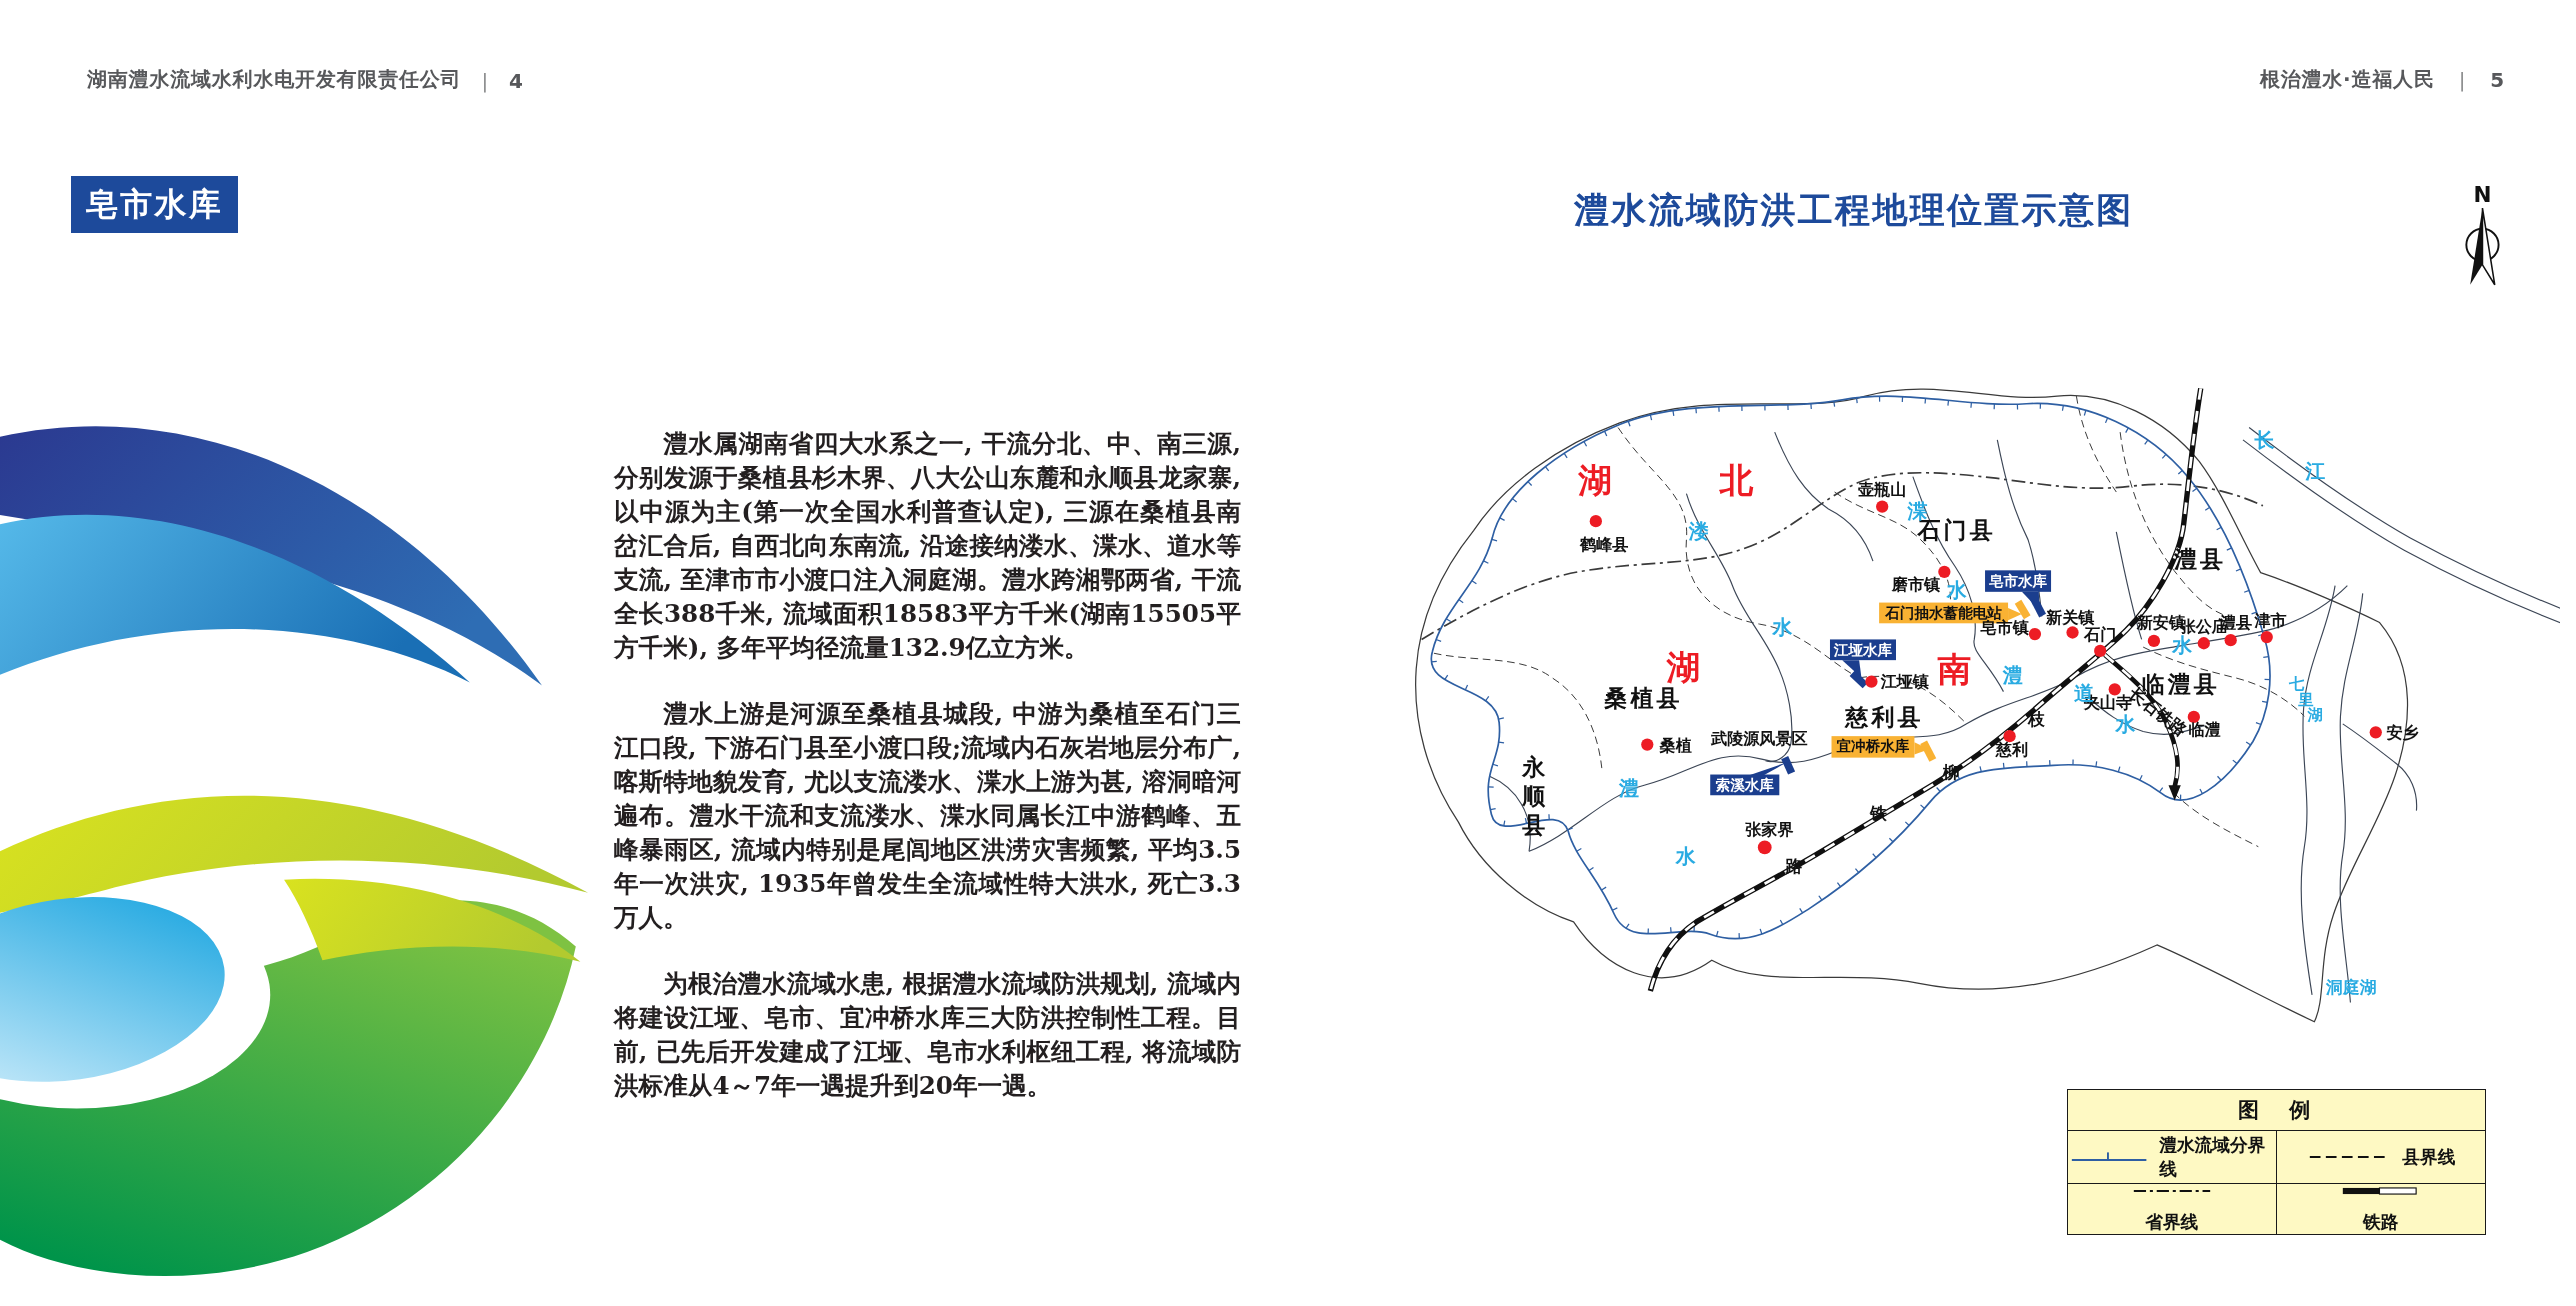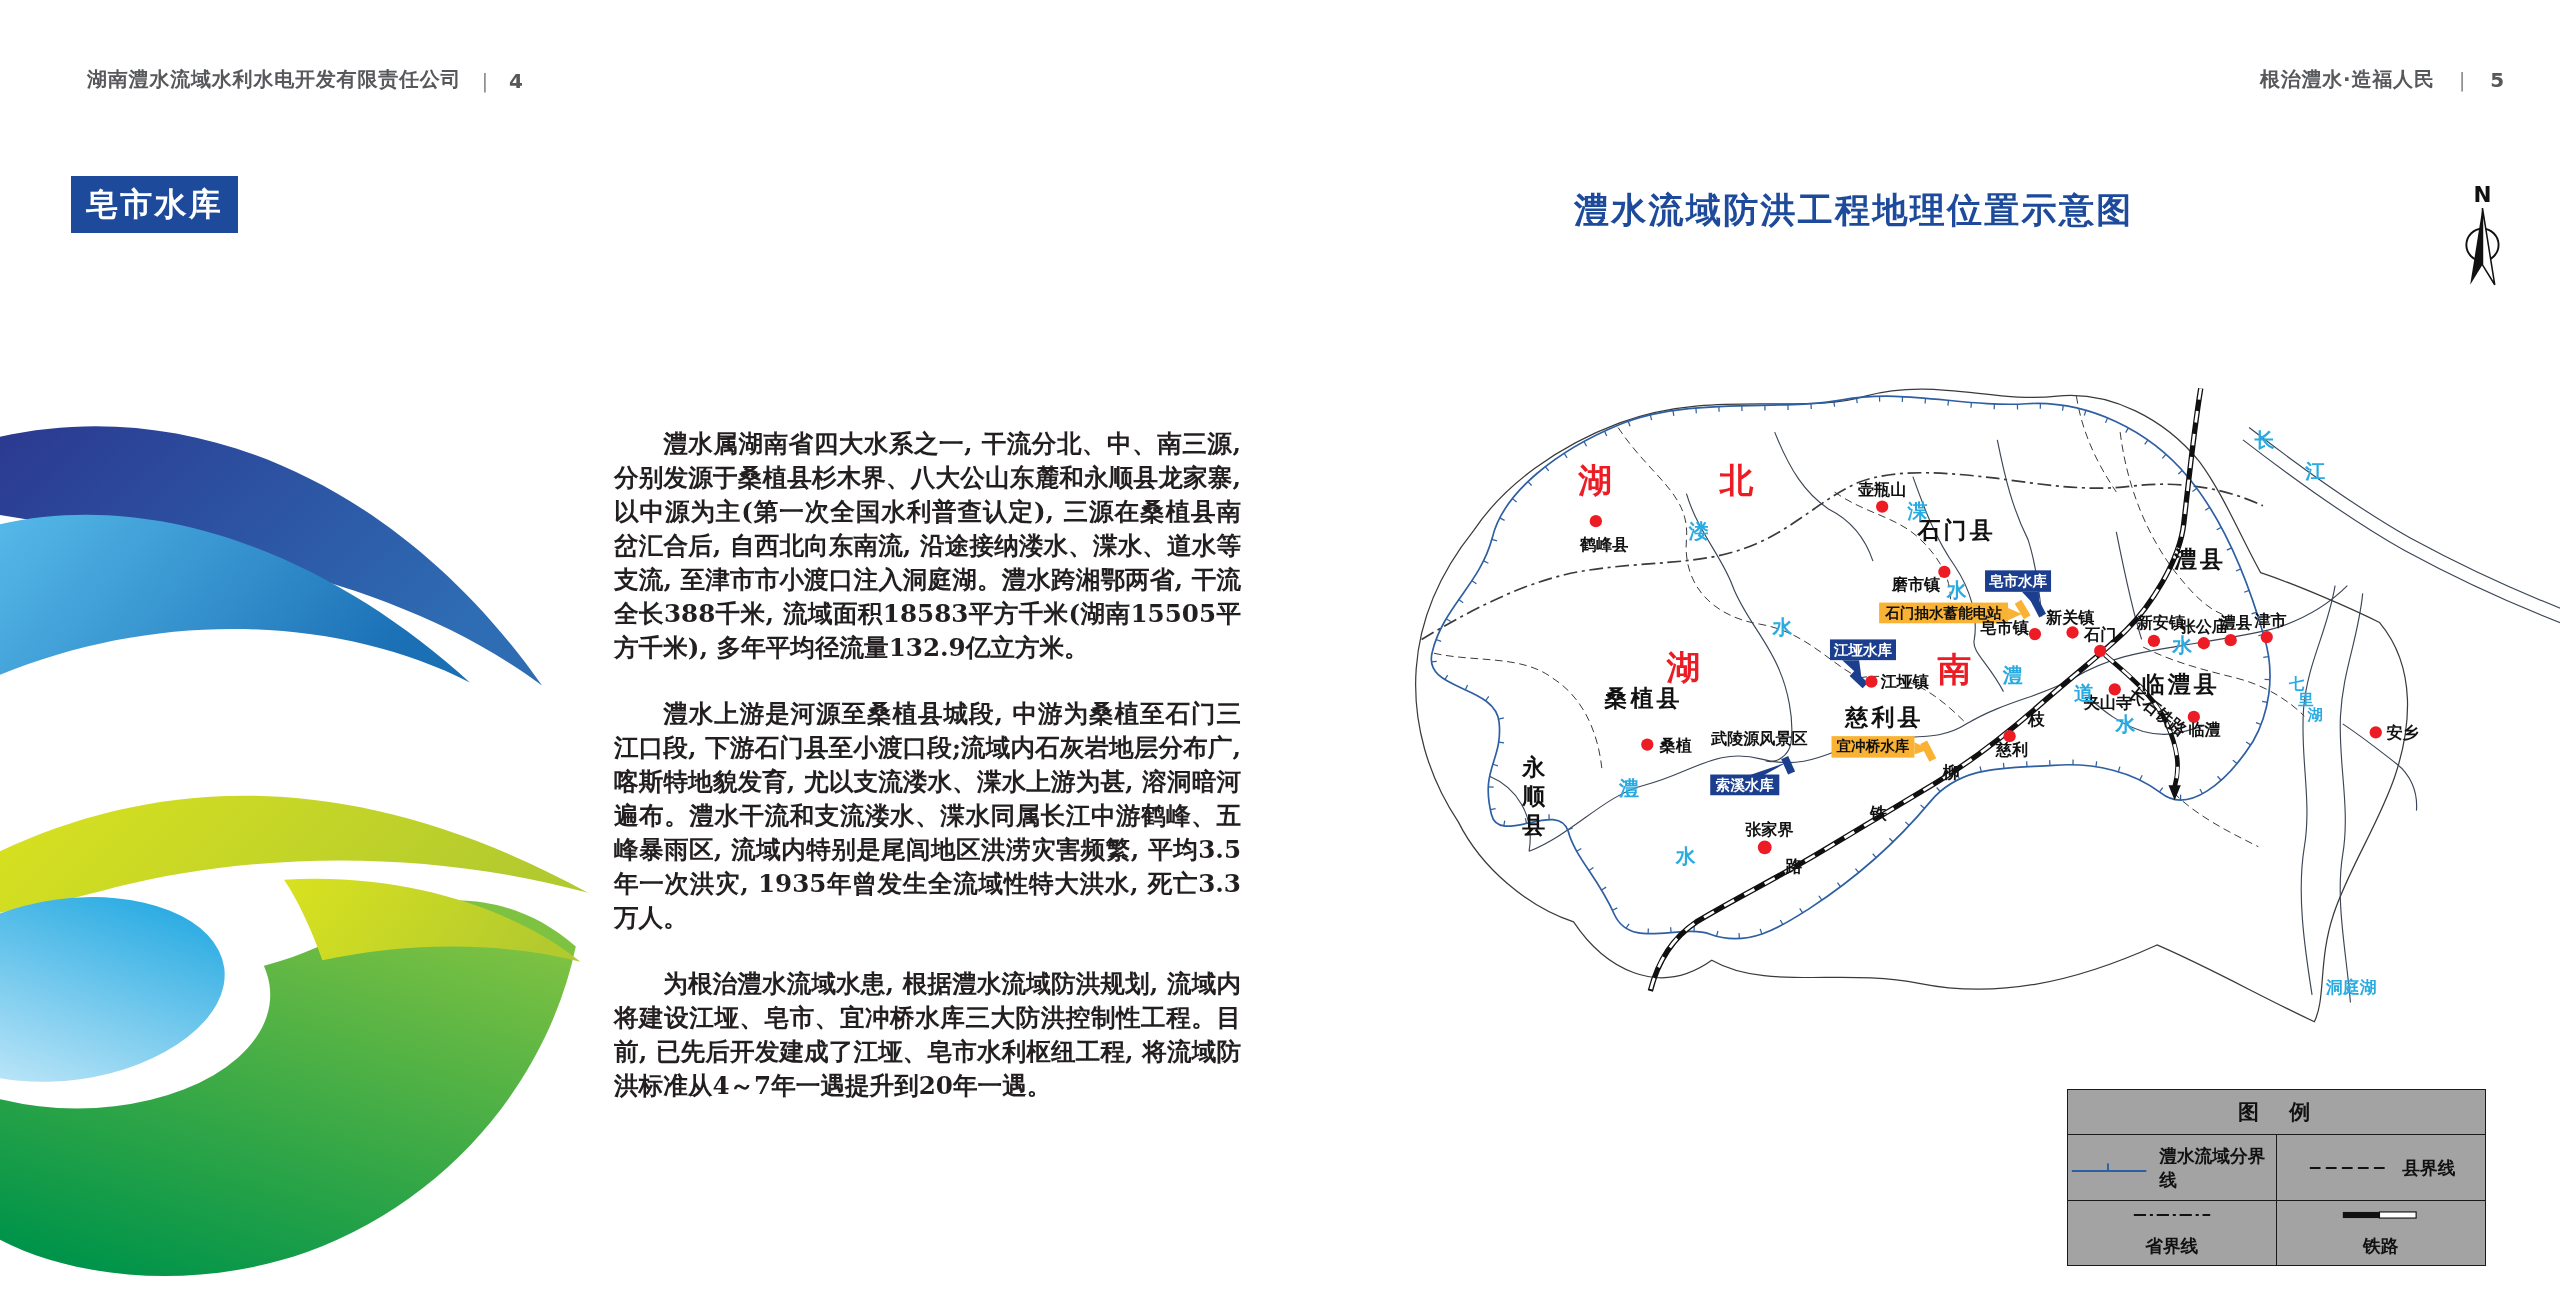--- a/index.html
+++ b/index.html
@@ -50,22 +50,22 @@
   .rail-char{font-size:22px;font-weight:bold;fill:#111;}
   .scenic-label{font-size:21px;font-weight:bold;fill:#111;}
   .badge-blue-rect{fill:var(--bblue,#1b3e8e);}
   .badge-blue-text{font-size:19px;font-weight:bold;fill:#fff;text-anchor:middle;}
   .badge-orange-rect{fill:var(--orange,#f9b233);}
   .badge-orange-text{font-size:19px;font-weight:bold;fill:#111;text-anchor:middle;}
   .dam-b{stroke:var(--bblue,#1b3e8e);stroke-width:10;}
   .dam-o{stroke:var(--orange,#f9b233);stroke-width:10;}
   .compass-n{font-size:28px;font-weight:bold;fill:#111;text-anchor:middle;}
   .legend{
-    position:absolute;left:2067px;top:1089px;width:419px;height:177px;
-    border:1.5px solid #1a1a1a;background:#a3a3a3;box-sizing:border-box;
+    position:absolute;left:2067px;top:1089px;width:419px;height:146px;
+    border:1.5px solid #1a1a1a;background:#fef9c3;box-sizing:border-box;
     display:flex;flex-direction:column;
   }
   .legend-title{
     height:44px;border-bottom:1.5px solid #1a1a1a;display:flex;align-items:center;justify-content:center;
     font-size:21px;font-weight:bold;color:#111;letter-spacing:4.6px;
   }
   .legend-grid{flex:1;display:grid;grid-template-columns:1fr 1fr;grid-template-rows:1fr 1fr;}
   .legend-cell{
     display:flex;align-items:center;justify-content:center;gap:12.3px;box-sizing:border-box;
   }

